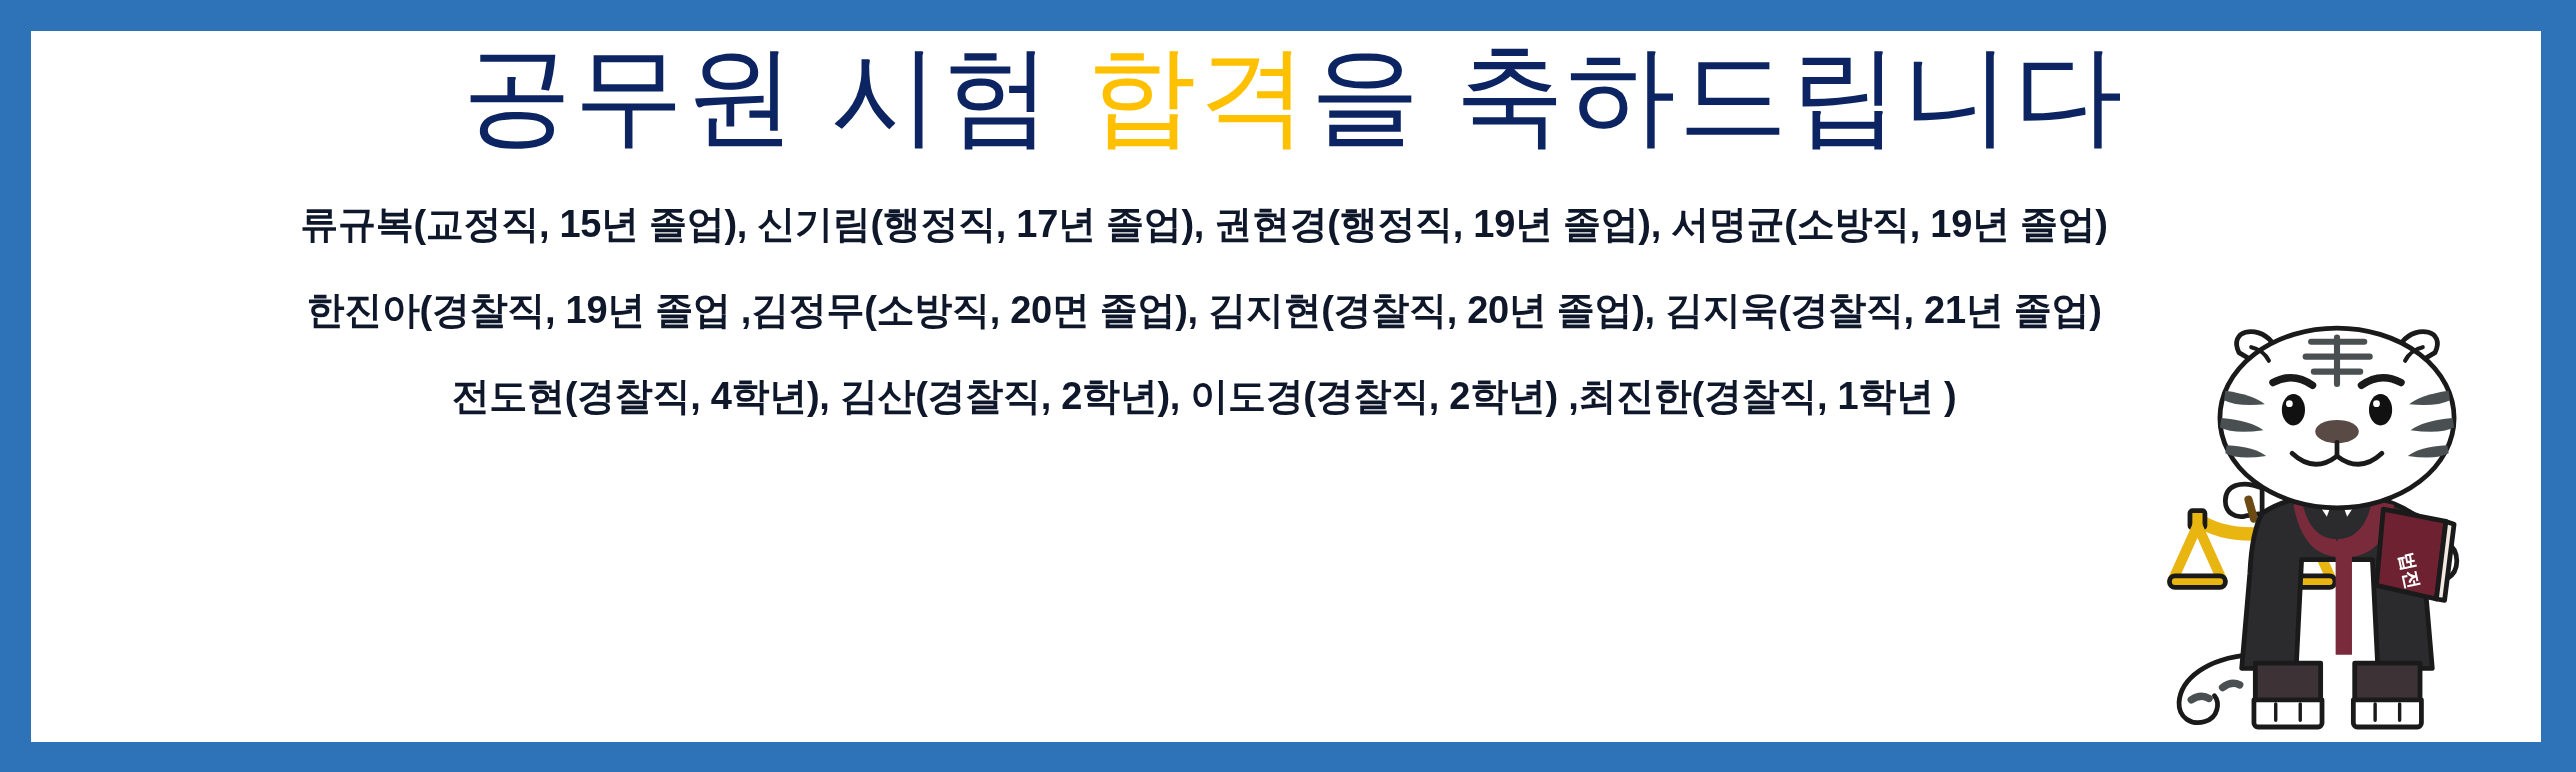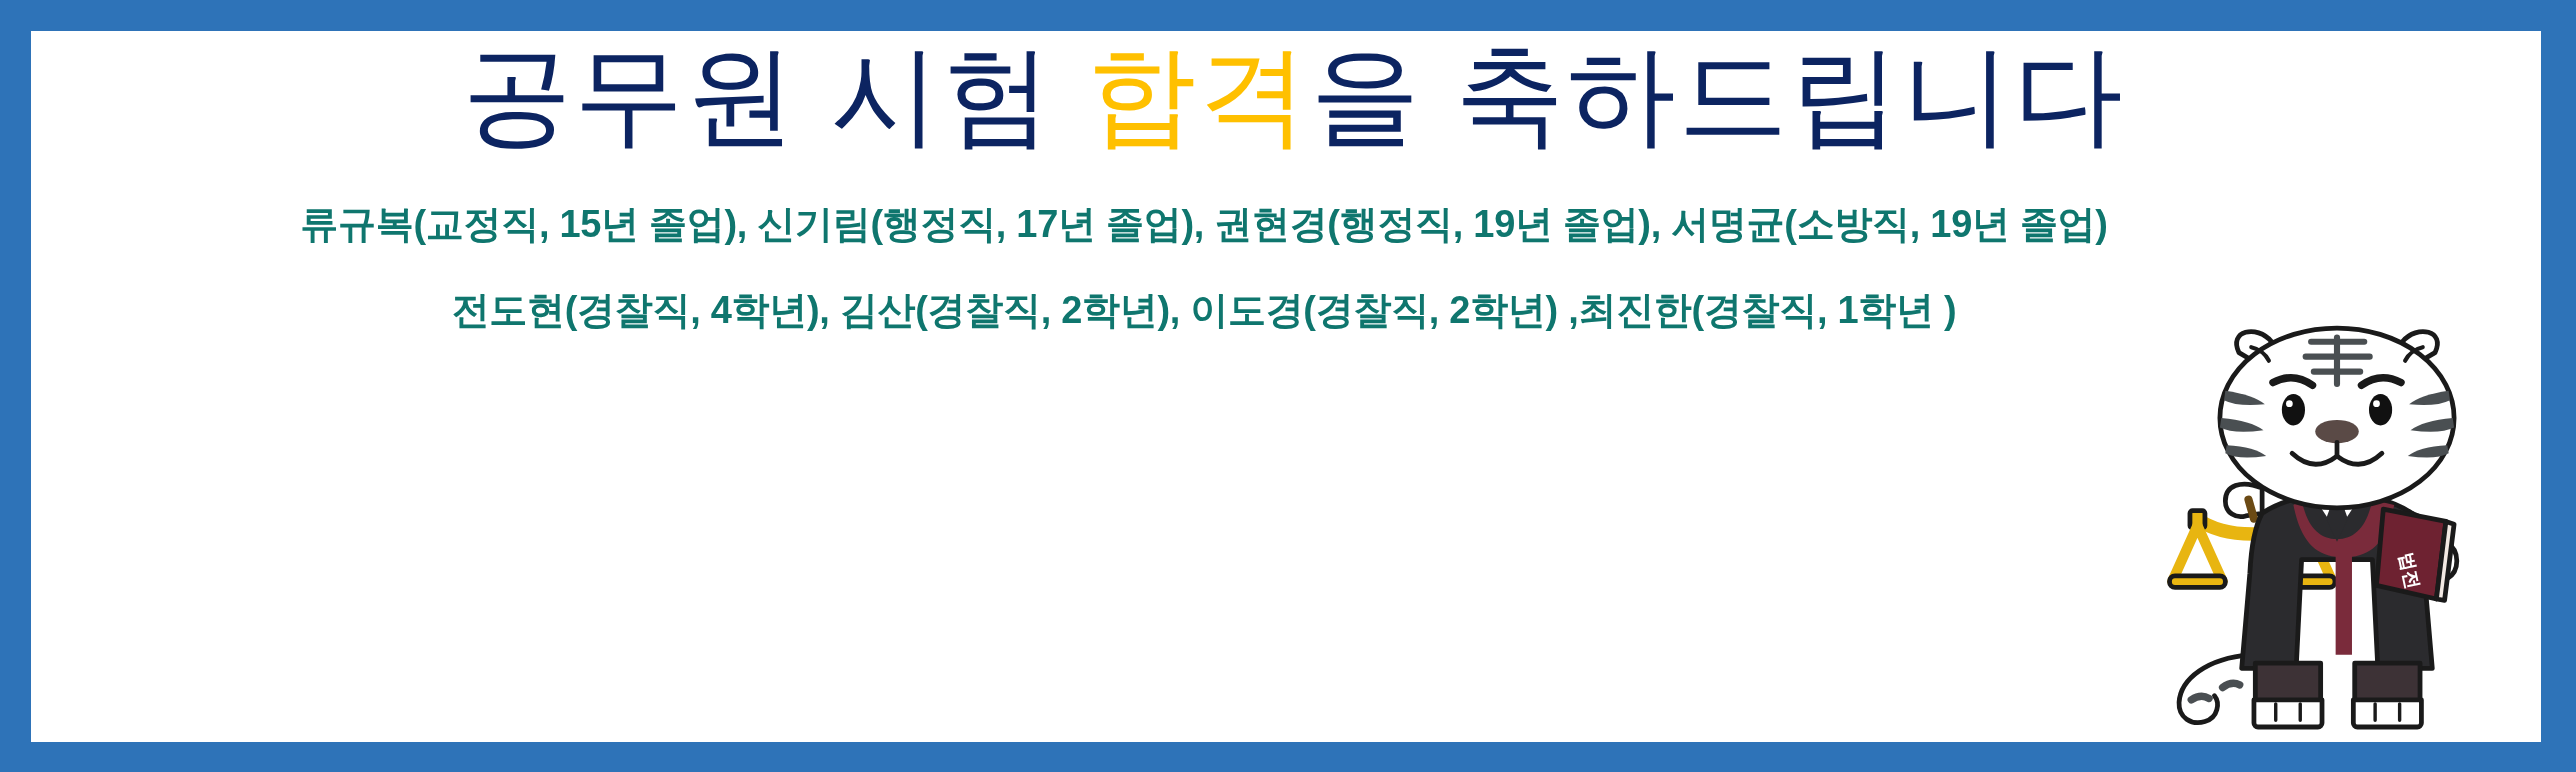--- a/index.html
+++ b/index.html
@@ -53,21 +53,21 @@
     left: 0;
     width: 100%;
   }
   .name-line {
     text-align: center;
     white-space: nowrap;
     font-size: 38px;
     line-height: 1.0;
     font-weight: 700;
     letter-spacing: -0.3px;
-    color: #0f766e;
+    color: #0f172a;
     margin-bottom: 48px;
     padding-right: 164px;   
     box-sizing: border-box;
   }
   .name-line:last-child { margin-bottom: 0; margin-top: 25px; }
 
   
   .mascot {
     position: absolute;
     right: 27px;
@@ -82,20 +82,21 @@
 
 <div id="banner">
   <div id="canvas">
 
     <div class="title-row">
       <span>공무원 시험 </span><span class="hl">합격</span><span>을 축하드립니다</span>
     </div>
 
     <div class="names">
       <div class="name-line">류규복(교정직, 15년 졸업), 신기림(행정직, 17년 졸업), 권현경(행정직, 19년 졸업), 서명균(소방직, 19년 졸업)</div>
+      <div class="name-line">한진아(경찰직, 19년 졸업 ,김정무(소방직, 20면 졸업), 김지현(경찰직, 20년 졸업), 김지욱(경찰직, 21년 졸업)</div>
       <div class="name-line"> 전도현(경찰직, 4학년), 김산(경찰직, 2학년), 이도경(경찰직, 2학년) ,최진한(경찰직, 1학년 )</div>
     </div>
 
     <div class="mascot">
       <svg viewBox="0 0 520 620" xmlns="http://www.w3.org/2000/svg">
         <g stroke="#1A1A1A" stroke-width="7" stroke-linejoin="round" stroke-linecap="round">
 
           <path d="M132 500 C 70 505, 30 535, 28 570 C 27 592, 46 604, 66 598 C 86 592, 88 570, 80 560" fill="#FFFFFF"></path>
           <path d="M46 566 q14 -9 26 -2" stroke="#4A4F52" stroke-width="11" fill="none"></path>
           <path d="M92 548 q13 -10 25 -4" stroke="#4A4F52" stroke-width="11" fill="none"></path>

